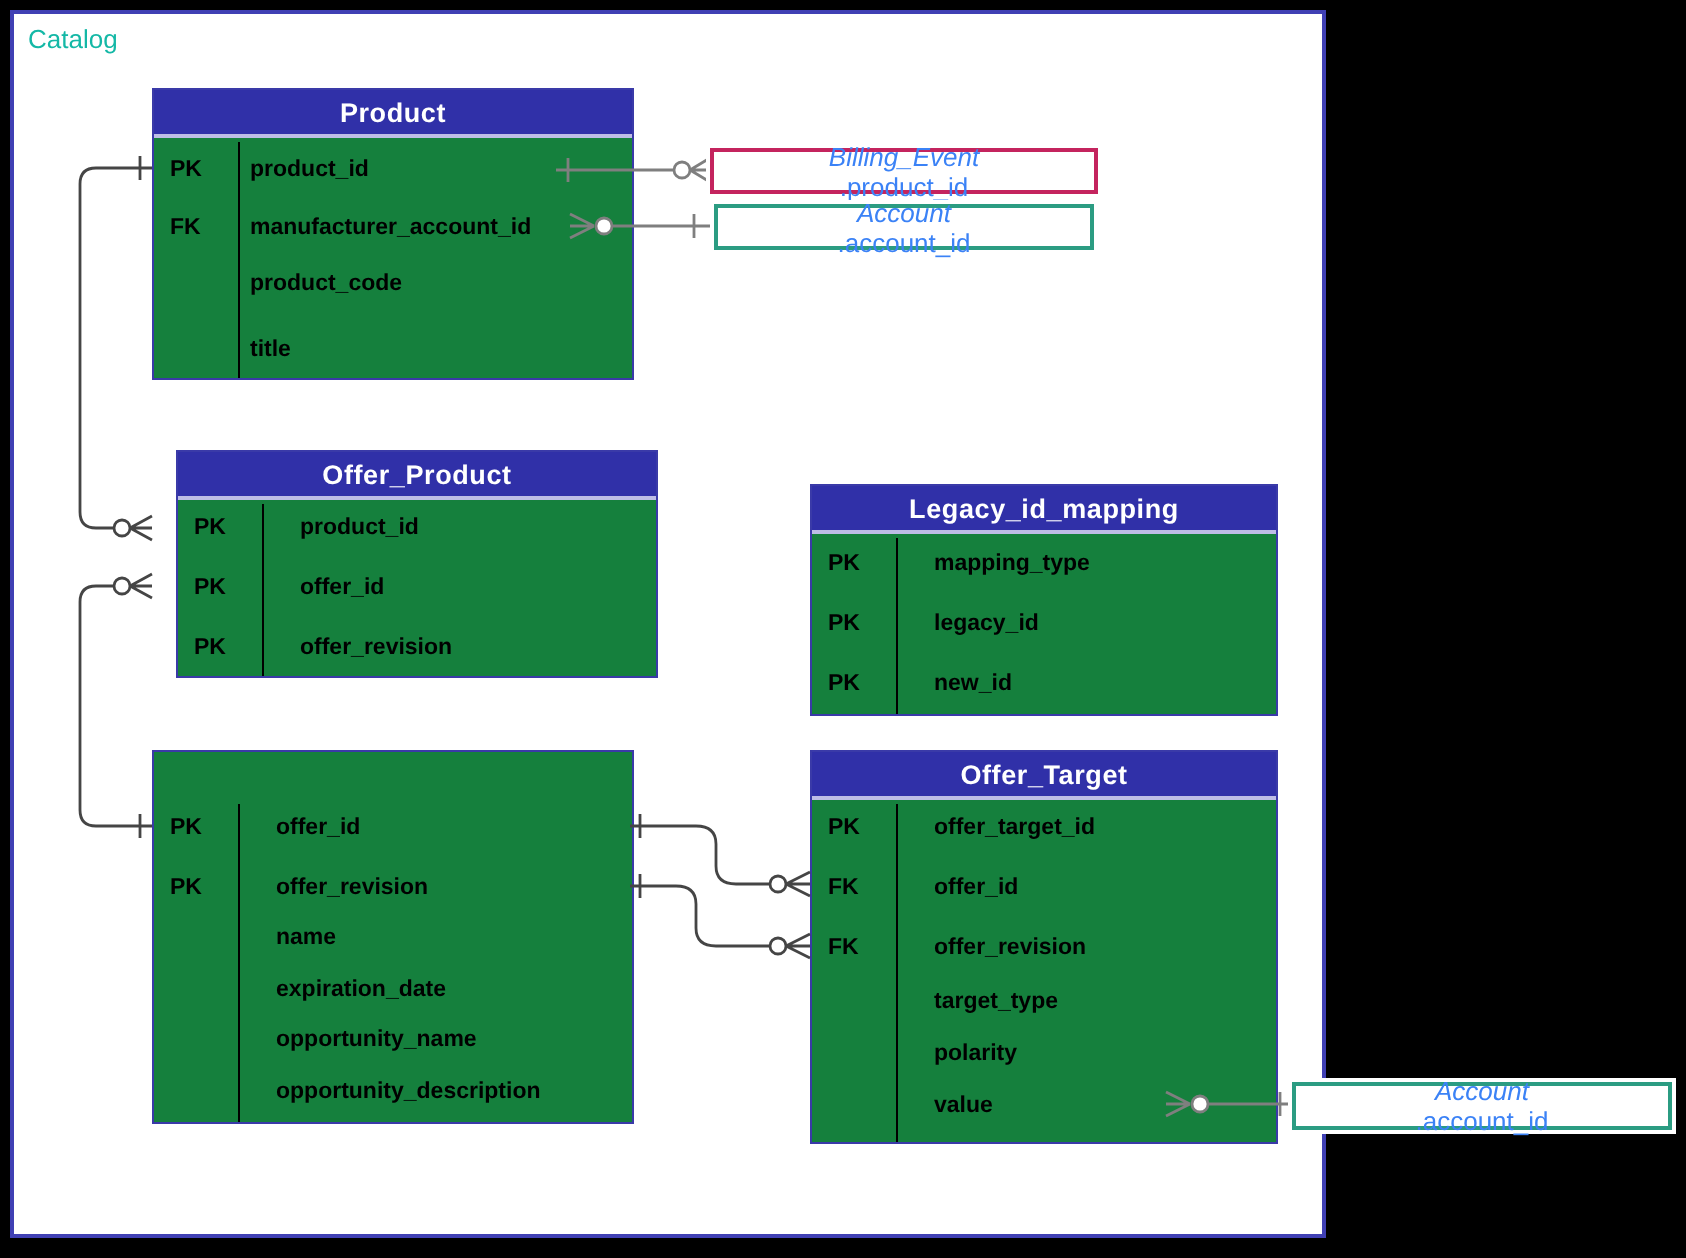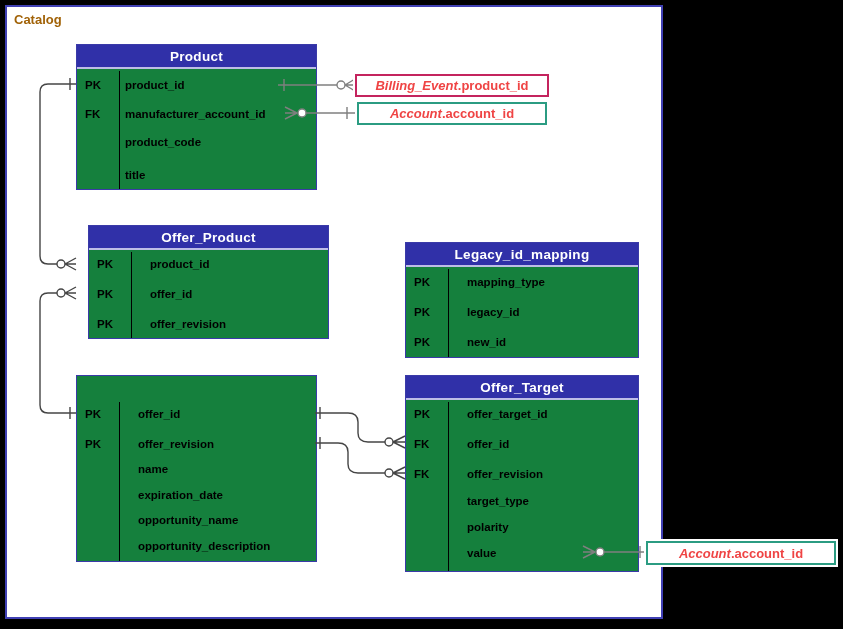--- a/index.html
+++ b/index.html
@@ -8,21 +8,21 @@
     background:#000;
     font-family:"Liberation Sans", sans-serif;
   }
   .canvas{
     position:absolute;left:5px;top:5px;width:654px;height:610px;
     background:#fff;border:2px solid var(--canvas-border);
     z-index:1;
   }
   .diagram-title{
     position:absolute;left:14px;top:12px;z-index:3;
-    font-size:13px;font-weight:bold;color:#a16207;
+    font-size:13px;font-weight:normal;color:#14b8a6;
   }
   
   .etable{
     position:absolute;background:#15803d;z-index:2;
     border:1.5px solid #3A3AA8;
   }
   .etable .hdr{
     height:24px;background:var(--header-bg);color:#fff;
     display:flex;align-items:center;justify-content:center;
     font-size:13.5px;font-weight:bold;letter-spacing:.3px;
@@ -36,22 +36,23 @@
   .frow span{
     position:absolute;transform:translateY(-50%);
     white-space:nowrap;font-size:11.5px;font-weight:bold;color:#000;
   }
   .frow .k{left:8px;}
   .frow .f{left:var(--fx);}
   
   .extbox{
     position:absolute;z-index:6;background:#fff;
     display:flex;align-items:center;justify-content:center;
-    font-size:13px;font-weight:bold;color:#ef4444;
+    font-size:13px;font-weight:normal;color:#3b82f6;
     box-shadow:0 0 0 2px #fff;
+    flex-direction:column;
   }
   .extbox .entity-name{font-style:italic;}
   .extbox.billing{border:2px solid var(--billing-border);}
   .extbox.account{border:2px solid var(--account-border);}
   
   svg.rels{position:absolute;left:0;top:0;z-index:5;pointer-events:none;}
   .rel-ext{stroke:var(--line-gray);stroke-width:1.4;fill:none;}
   .rel-int{stroke:var(--line-dark);stroke-width:1.4;fill:none;}
   .rel-ext circle,.rel-int circle{fill:#fff;}
 </style>

